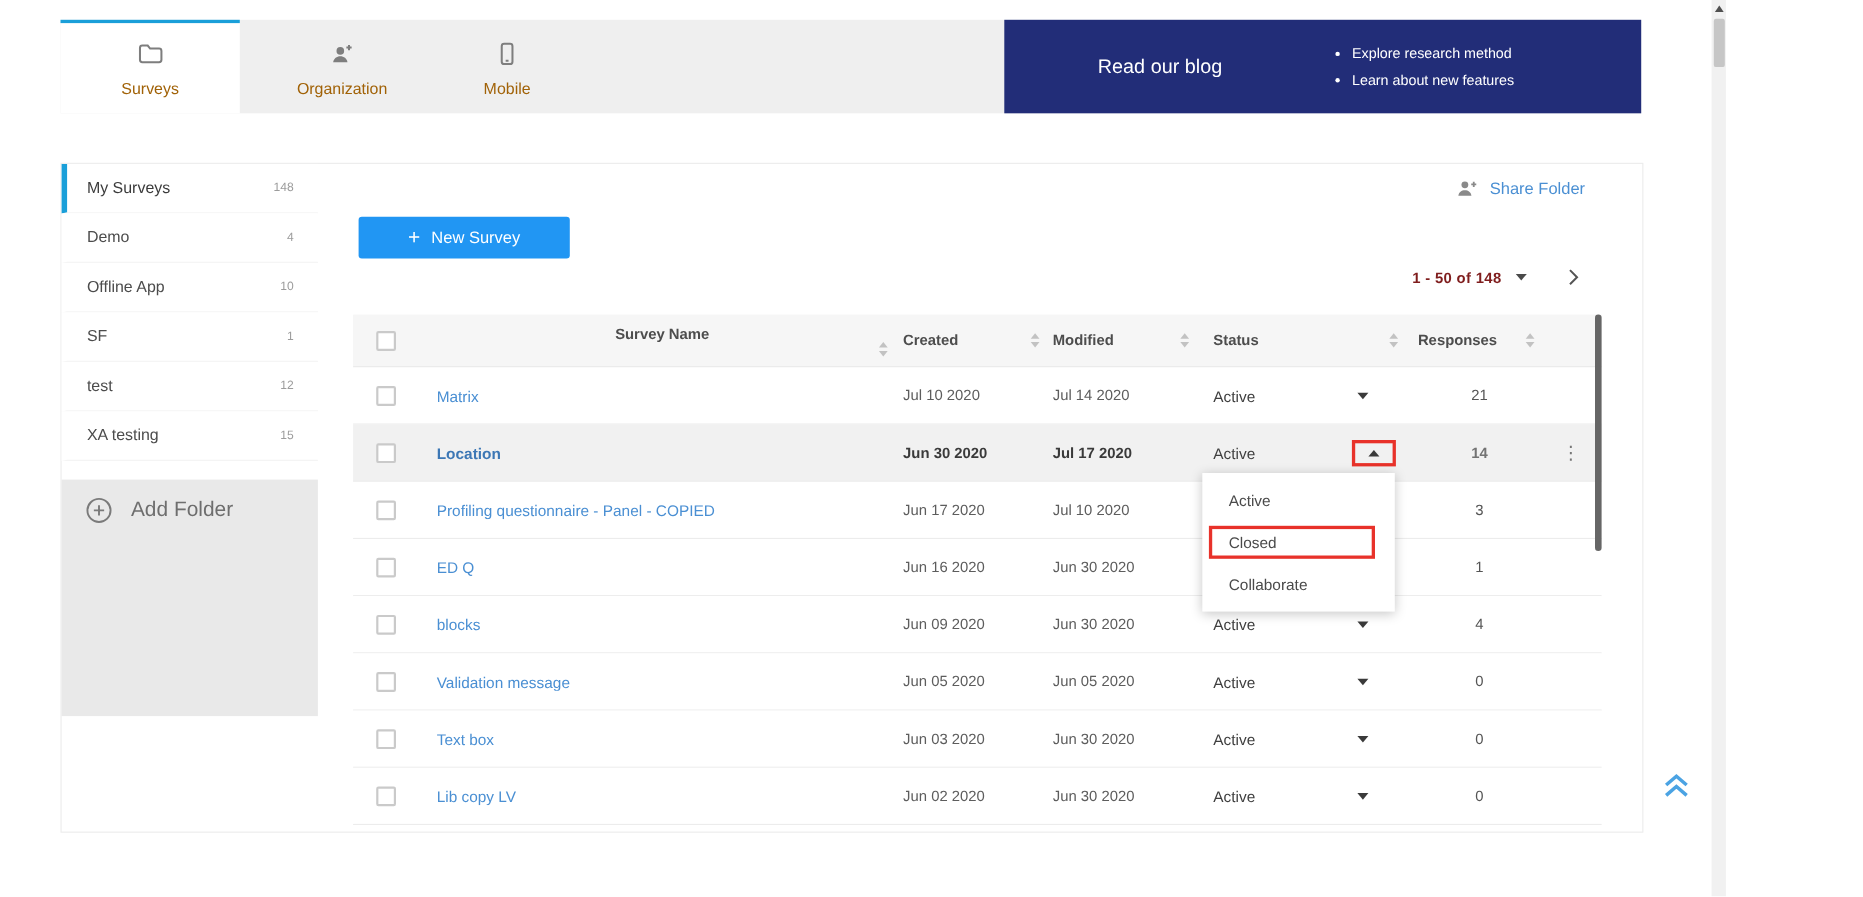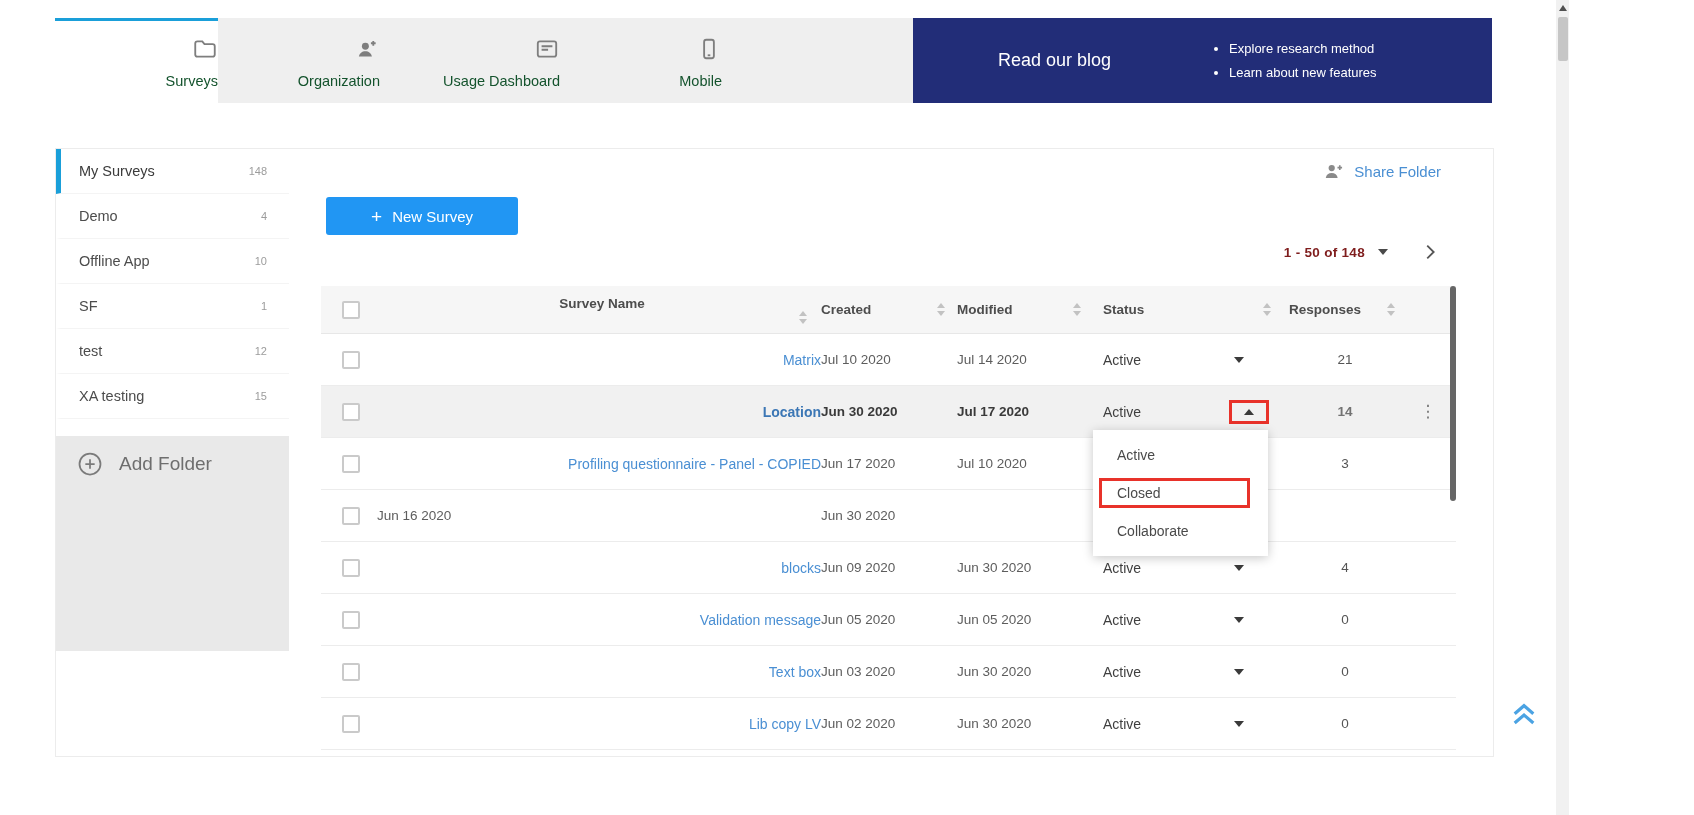--- a/index.html
+++ b/index.html
@@ -1,21 +1,21 @@
 <!DOCTYPE html>
 <html><head>
 <meta charset="utf-8">
 <style>
   html,body{margin:0;padding:0;}
   body{font-family:"Liberation Sans",sans-serif;background:#fff;}
   .page{position:relative;width:1694px;height:815px;background:#fff;overflow:hidden;}
 
   
   .topnav{position:absolute;left:55px;top:18px;width:1437px;height:85px;background:#efefef;display:flex;}
-  .tab{display:flex;flex-direction:column;align-items:flex-end;justify-content:center;gap:11px;color:#14532d;font-size:14.5px;cursor:pointer;border-top:3px solid transparent;box-sizing:border-box;}
+  .tab{display:flex;flex-direction:column;align-items:center;justify-content:center;gap:11px;color:#a16207;font-size:14.5px;cursor:pointer;border-top:3px solid transparent;box-sizing:border-box;}
   .tab svg{width:26px;height:26px;color:#7e7e7e;}
   .tab.active{background:#fff;border-top-color:#1a9fd9;}
   .tab-surveys{width:163px;}
   .tab-organization{width:162px;padding-left:24px;}
   .tab-usage{width:180px;}
   .tab-mobile{width:162px;}
   .banner{margin-left:auto;width:579px;background:#222d78;color:#fff;display:flex;align-items:center;cursor:pointer;}
   .banner-title{font-size:18px;margin-left:85px;white-space:nowrap;}
   .banner-bullets{list-style:disc;margin:0 0 0 100px;padding-left:18px;font-size:13px;display:flex;flex-direction:column;gap:9px;}
 
@@ -56,21 +56,21 @@
   .h-name{padding-left:20px;padding-right:14px;flex-direction:column;}
   .h-date{padding-right:12px;}
   .h-status{padding-left:10px;padding-right:18px;}
   .h-resp{padding-right:6px;}
   .hcell .sort{margin-left:auto;}
   .sort{display:inline-flex;flex-direction:column;gap:3px;cursor:pointer;}
   .sort i{display:block;width:0;height:0;border-left:4px solid transparent;border-right:4px solid transparent;}
   .sort .su{border-bottom:5px solid #c2c2c2;}
   .sort .sd{border-top:5px solid #c2c2c2;}
   .checkbox{width:18px;height:18px;border:2px solid #cacaca;border-radius:2px;background:#fff;display:block;margin-left:21px;cursor:pointer;box-sizing:border-box;}
-  .c-name{padding-left:20px;overflow:hidden;text-align:right;}
+  .c-name{padding-left:20px;overflow:hidden;}
   .survey-link{color:#4a8fd3;cursor:pointer;text-decoration:none;white-space:nowrap;}
   .trow.selected .survey-link{font-weight:bold;color:#3c77b5;}
   .c-date{color:#5d5d5d;font-size:13.5px;}
   .trow.selected .c-date{color:#3a3a3a;font-weight:bold;}
   .c-status{display:flex;align-items:center;padding-left:10px;color:#3f3f3f;}
   .caret-wrap{margin-left:auto;margin-right:30px;border:3px solid transparent;padding:6px 12px;display:flex;cursor:pointer;}
   .caret{width:0;height:0;border-left:5.5px solid transparent;border-right:5.5px solid transparent;border-top:6.5px solid #3a3a3a;}
   .trow.open .caret{border-top:none;border-bottom:6.5px solid #3a3a3a;}
   .trow.open .caret-wrap{border-color:#e8322a;margin-right:20px;}
   .trow.no-status .c-status{visibility:hidden;}
@@ -105,27 +105,20 @@
         </svg>
       <span>Surveys</span>
     </div>
     <div class="tab tab-organization">
       <svg viewBox="0 0 24 24">
           <circle cx="10.5" cy="9.5" r="3.2" fill="currentColor"></circle>
           <path d="M4.5 19c.5-3.2 3-5 6-5s5.5 1.8 6 5z" fill="currentColor"></path>
           <path d="M17.8 4.5v4.4M15.6 6.7H20" stroke="currentColor" stroke-width="1.7" fill="none"></path>
         </svg>
       <span>Organization</span>
-    </div>
-    <div class="tab tab-usage">
-      <svg viewBox="0 0 24 24" fill="none" stroke="currentColor" stroke-width="1.7">
-          <rect x="3.5" y="5" width="17" height="14" rx="2"></rect>
-          <path d="M7 9.5h10M7 12.7h6"></path>
-        </svg>
-      <span>Usage Dashboard</span>
     </div>
     <div class="tab tab-mobile">
       <svg viewBox="0 0 24 24" fill="none" stroke="currentColor" stroke-width="1.7">
           <rect x="7.5" y="3.5" width="9" height="17" rx="2"></rect>
           <path d="M10.8 17.8h2.4"></path>
         </svg>
       <span>Mobile</span>
     </div>
     <div class="banner">
       <span class="banner-title">Read our blog</span>
@@ -299,20 +292,21 @@
                 </span>
     </div>
     <div class="cell c-resp">3</div>
     <div class="cell c-kebab"><span class="kebab">⋮</span></div>
   </div>
 
   <div class="trow no-status">
     <div class="cell">
                 <span class="checkbox"></span>
               </div>
+    <div class="cell c-name"><a class="survey-link">ED Q</a></div>
     <div class="cell c-date created">Jun 16 2020</div>
     <div class="cell c-date modified">Jun 30 2020</div>
     <div class="cell c-status">
       <span class="status-text"></span>
       <span class="caret-wrap">
                   <span class="caret"></span>
                 </span>
     </div>
     <div class="cell c-resp">1</div>
     <div class="cell c-kebab"><span class="kebab">⋮</span></div>

